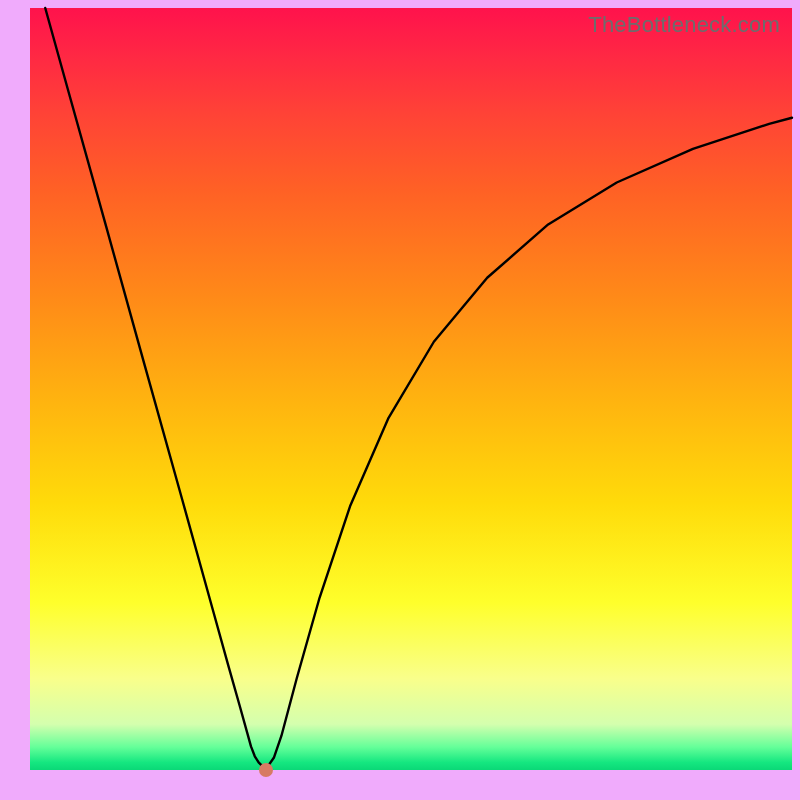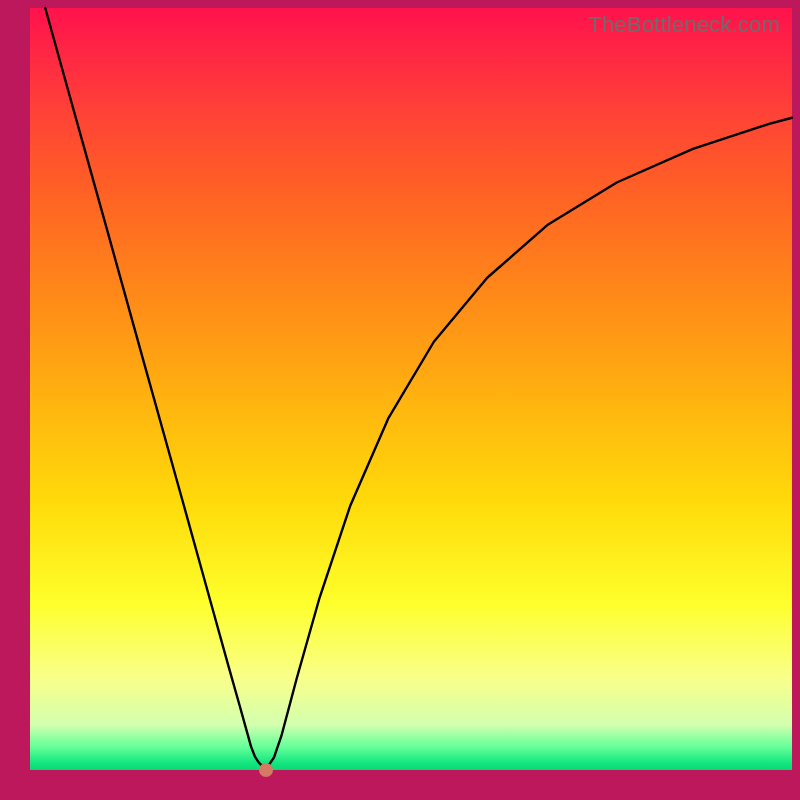--- a/index.html
+++ b/index.html
@@ -8,21 +8,21 @@
     width: 800px;
     height: 800px;
     background: #000;
     overflow: hidden;
     font-family: Arial, Helvetica, sans-serif;
   }
   .stage {
     position: relative;
     width: 800px;
     height: 800px;
-    background: #be185d;
+    background: #f0abfc;
   }
   .plot {
     position: absolute;
     left: 30px;
     top: 8px;
     width: 762px;
     height: 762px;
     background: linear-gradient(to bottom,
         #ff124c 0%,
         #ff2744 6%,

